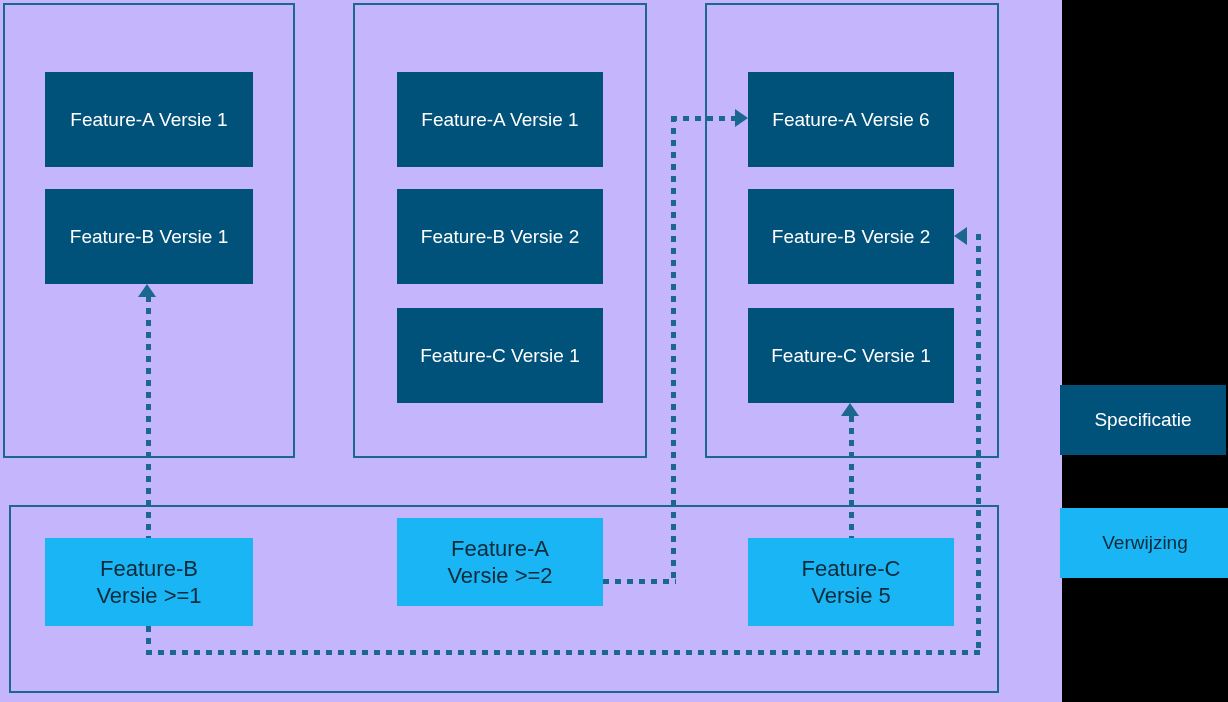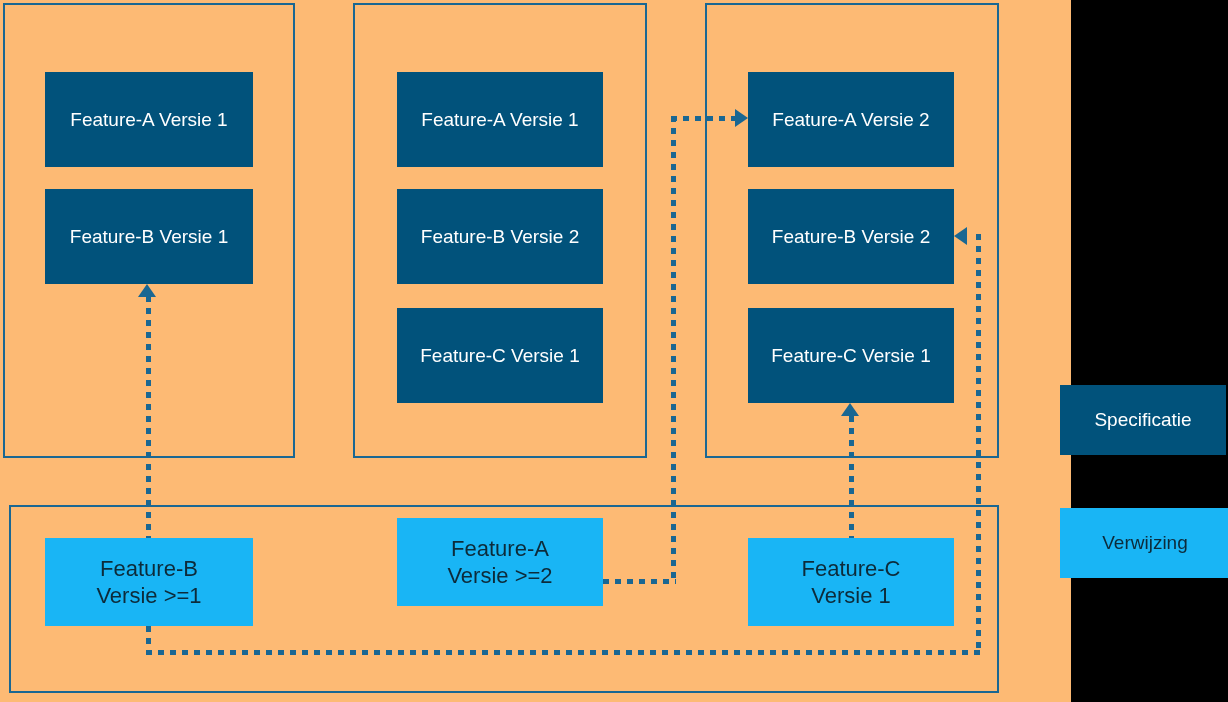--- a/index.html
+++ b/index.html
@@ -1,21 +1,21 @@
 <!DOCTYPE html>
 <html><head>
 <meta charset="utf-8">
 <title>Feature Versie Diagram</title>
 <style>
   html,body{margin:0;padding:0;background:#000;}
   body{
     width:1228px;height:702px;overflow:hidden;
     font-family:"Liberation Sans","DejaVu Sans",sans-serif;
   }
-  #canvas{position:relative;width:1062px;height:702px;background:#fdba74;padding-left:9px;}
+  #canvas{position:relative;width:1062px;height:702px;background:#c4b5fd;}
 
   .group-box{
     position:absolute;
     border:2px solid #1a6792;
     box-sizing:border-box;
     background:transparent;
   }
 
   .node{
     position:absolute;
@@ -91,30 +91,30 @@
   <div class="group-box" style="left:705px;top:3px;width:294px;height:455px;"></div>
   <div class="group-box" style="left:9px;top:505px;width:990px;height:188px;"></div>
 
   <div class="node spec" style="left:45px;top:72px;width:208px;height:95px;">Feature-A Versie 1</div>
   <div class="node spec" style="left:45px;top:189px;width:208px;height:95px;">Feature-B Versie 1</div>
 
   <div class="node spec" style="left:397px;top:72px;width:206px;height:95px;">Feature-A Versie 1</div>
   <div class="node spec" style="left:397px;top:189px;width:206px;height:95px;">Feature-B Versie 2</div>
   <div class="node spec" style="left:397px;top:308px;width:206px;height:95px;">Feature-C Versie 1</div>
 
-  <div class="node spec" style="left:748px;top:72px;width:206px;height:95px;">Feature-A Versie 2</div>
+  <div class="node spec" style="left:748px;top:72px;width:206px;height:95px;">Feature-A Versie 6</div>
   <div class="node spec" style="left:748px;top:189px;width:206px;height:95px;">Feature-B Versie 2</div>
   <div class="node spec" style="left:748px;top:308px;width:206px;height:95px;">Feature-C Versie 1</div>
 
   <div class="node ref" style="left:45px;top:538px;width:208px;height:88px;">Feature-B
 Versie &gt;=1</div>
   <div class="node ref" style="left:397px;top:518px;width:206px;height:88px;">Feature-A
 Versie &gt;=2</div>
   <div class="node ref" style="left:748px;top:538px;width:206px;height:88px;">Feature-C
-Versie 1</div>
+Versie 5</div>
 
   <div class="seg-v" style="left:146px;top:296px;height:242px;"></div>
   <div class="arrow up" style="left:138px;top:284px;"></div>
 
   <div class="seg-h" style="left:603px;top:579px;width:73px;"></div>
   <div class="seg-v" style="left:671px;top:116px;height:466px;"></div>
   <div class="seg-h" style="left:671px;top:116px;width:66px;"></div>
   <div class="arrow right" style="left:735px;top:109px;"></div>
 
   <div class="seg-v" style="left:849px;top:416px;height:122px;"></div>

